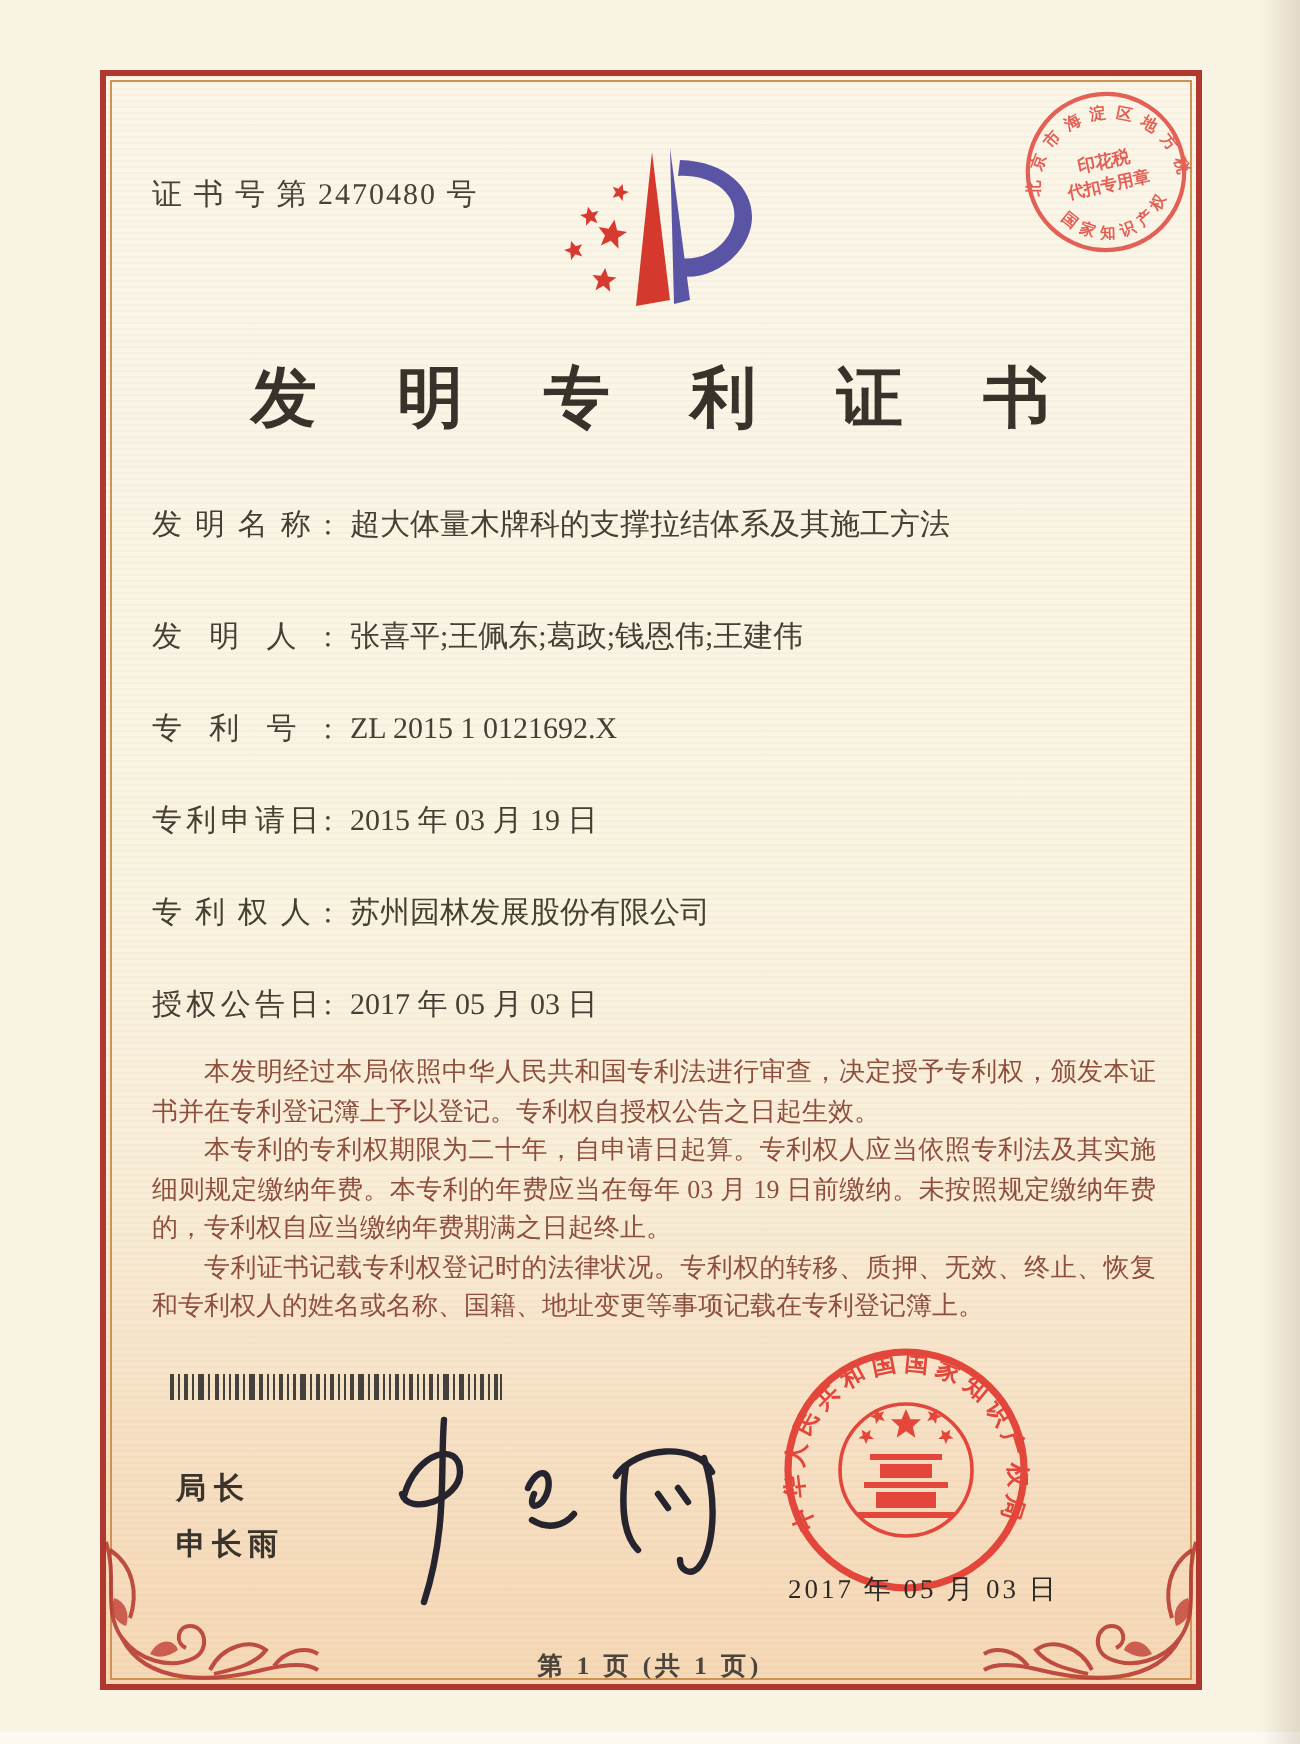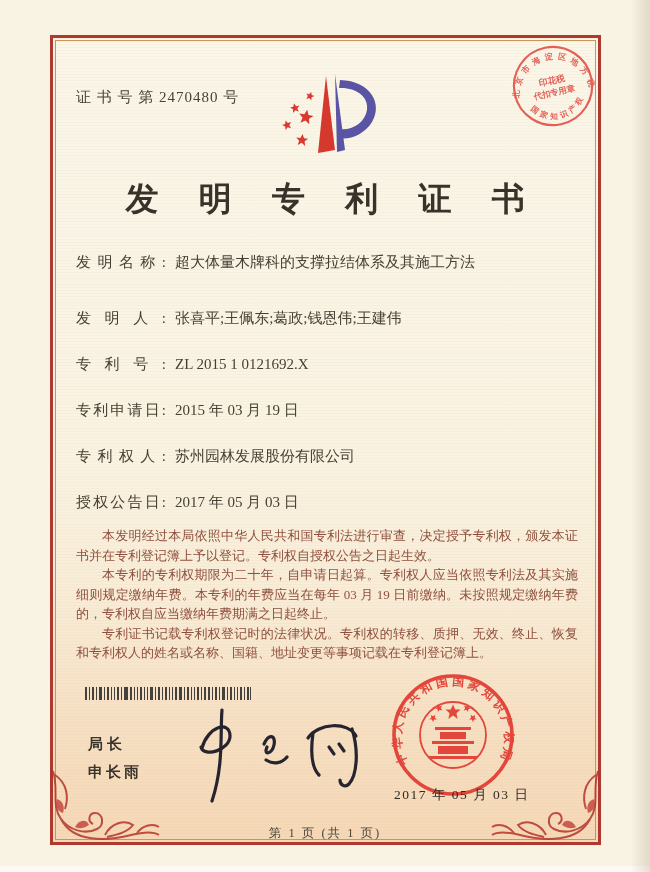--- a/index.html
+++ b/index.html
@@ -57,21 +57,21 @@
   .seal{position:absolute;left:389px;top:671px;width:128px;height:128px;opacity:.93;z-index:3;}
   .seal-date{
     position:absolute;left:394px;top:786px;font-size:13.5px;letter-spacing:1.5px;
     color:#2e2a25;z-index:5;white-space:nowrap;
   }
   .flourish{position:absolute;top:769px;width:118px;height:78px;z-index:2;}
   .flourish.left{left:45px;}
   .flourish.right{left:488px;transform:scaleX(-1);}
   .footer{
     position:absolute;left:0;right:0;top:825px;text-align:center;
-    font-size:12.5px;color:#4c453b;letter-spacing:2px;z-index:4;
+    font-size:12.5px;color:#4c453b;letter-spacing:2px;z-index:4;font-weight:bold;
   }
 </style>
 </head>
 <body>
 
 <div class="page">
 
   <div class="sheet-bg"></div>
   <div class="frame">
     <div class="frame-inner"></div>

